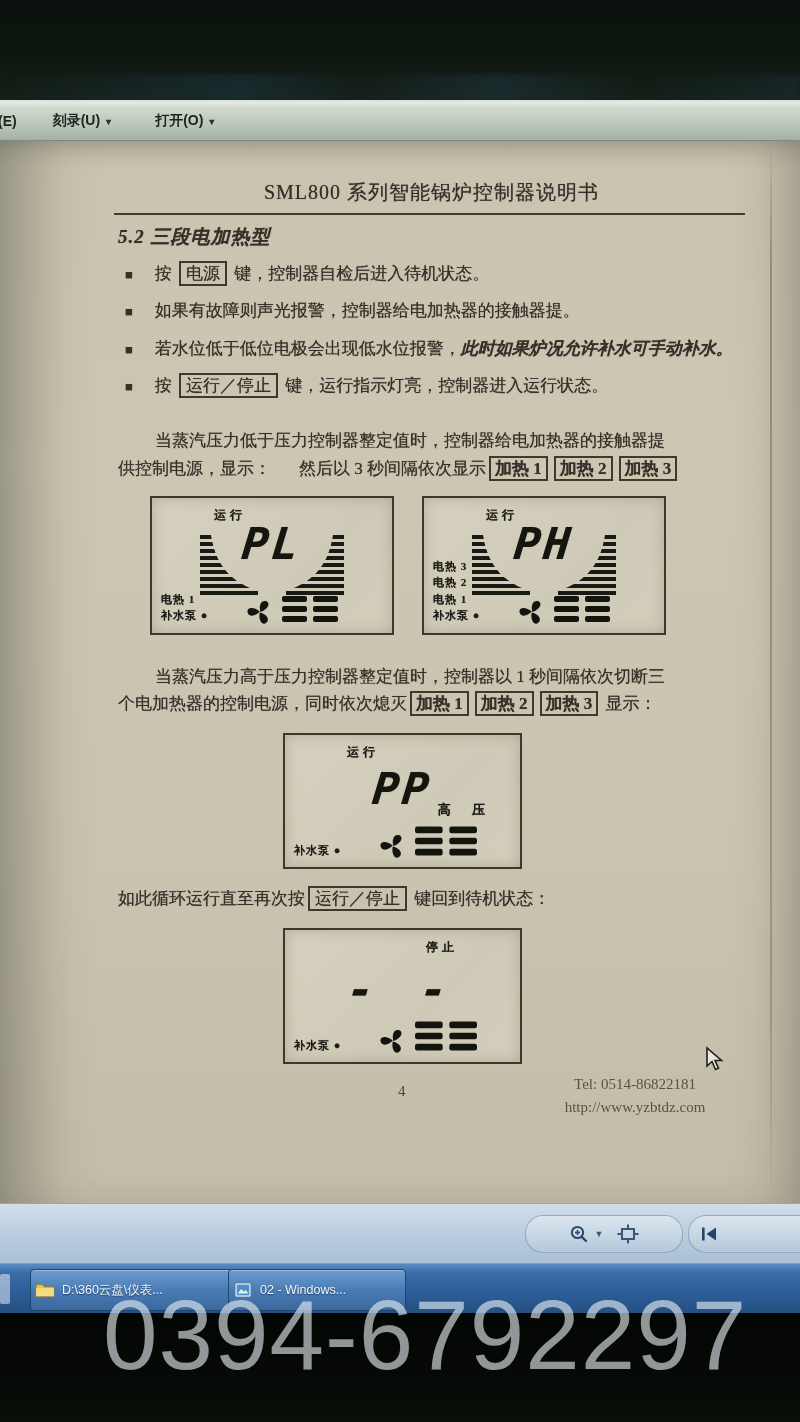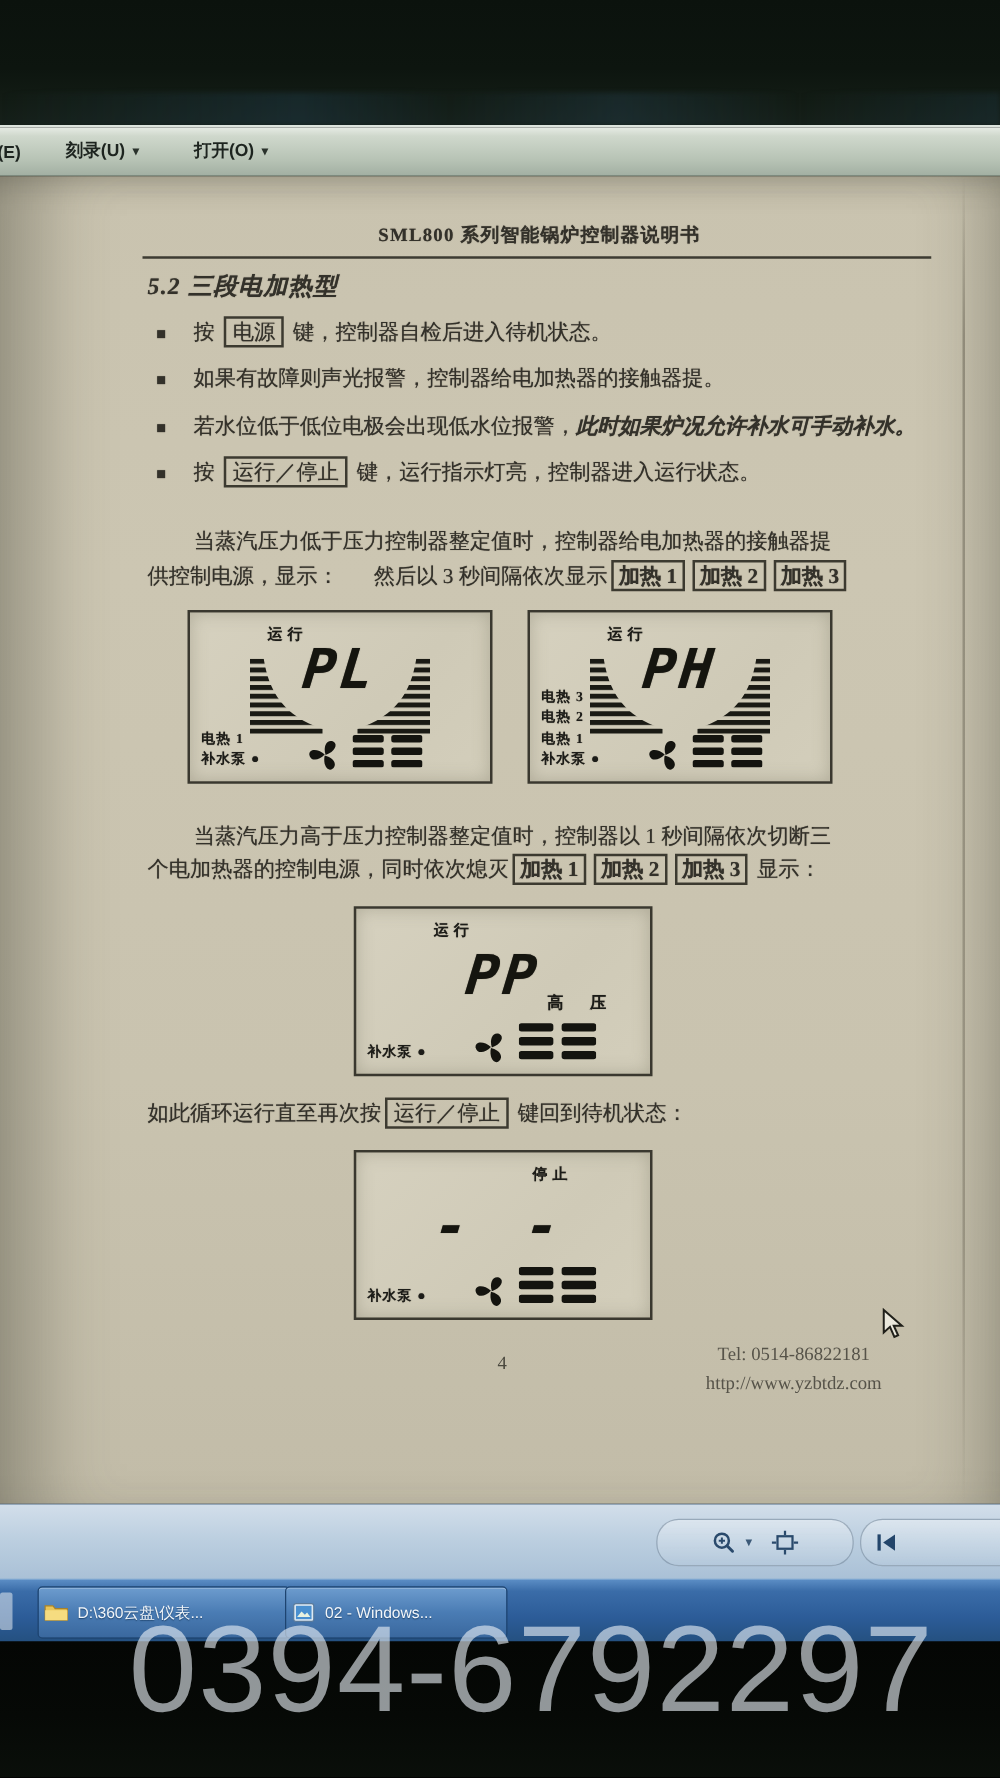--- a/index.html
+++ b/index.html
@@ -26,21 +26,21 @@
   .doc{position:absolute;left:0;top:141px;width:800px;height:1062px;
     background:linear-gradient(180deg,#c9c3af 0%,#ccc6b2 30%,#c9c3af 68%,#c2bca8 100%);
     box-shadow:inset 70px 0 60px -40px rgba(70,70,58,.40), inset -45px 0 50px -30px rgba(70,70,58,.33),
                inset 0 18px 25px -15px rgba(70,70,58,.35);
     color:#33312a;}
   .crease{position:absolute;left:770px;top:0;width:2px;height:1062px;
     background:linear-gradient(180deg,rgba(90,85,70,.0),rgba(90,85,70,.45) 12%,rgba(90,85,70,.35) 80%,rgba(90,85,70,0));}
   .doc-inner{position:relative;padding:38px 55px 0 118px;
     font-family:"Liberation Serif",serif;font-size:17px;
     text-shadow:0 0 .7px rgba(60,55,45,.75);}
-  .doc-title{text-align:center;font-size:15px;letter-spacing:1px;font-weight:bold;}
+  .doc-title{text-align:center;font-size:20px;letter-spacing:1px;}
   .doc-rule{height:2px;background:#3d3b32;margin-top:7px;margin-left:-4px;margin-right:0;}
   .sec-head{margin-top:9px;font-size:19px;font-weight:bold;font-style:italic;letter-spacing:1px;}
   .bullet{margin-top:11px;line-height:1.55;}
   .sq{font-size:13px;margin:0 22px 0 7px;}
   .em{font-weight:bold;font-style:italic;}
   .bkey{display:inline-block;border:2px solid #3c3a30;padding:0 5px;margin:0 3px;line-height:1.25;}
   .hbox{display:inline-block;border:2px solid #3c3a30;padding:0 4px;margin:0 3px;line-height:1.25;font-weight:bold;}
   .para{margin-top:28px;line-height:1.6;}
   .para .l1{text-indent:37px;}
   .gap{display:inline-block;width:28px;}

